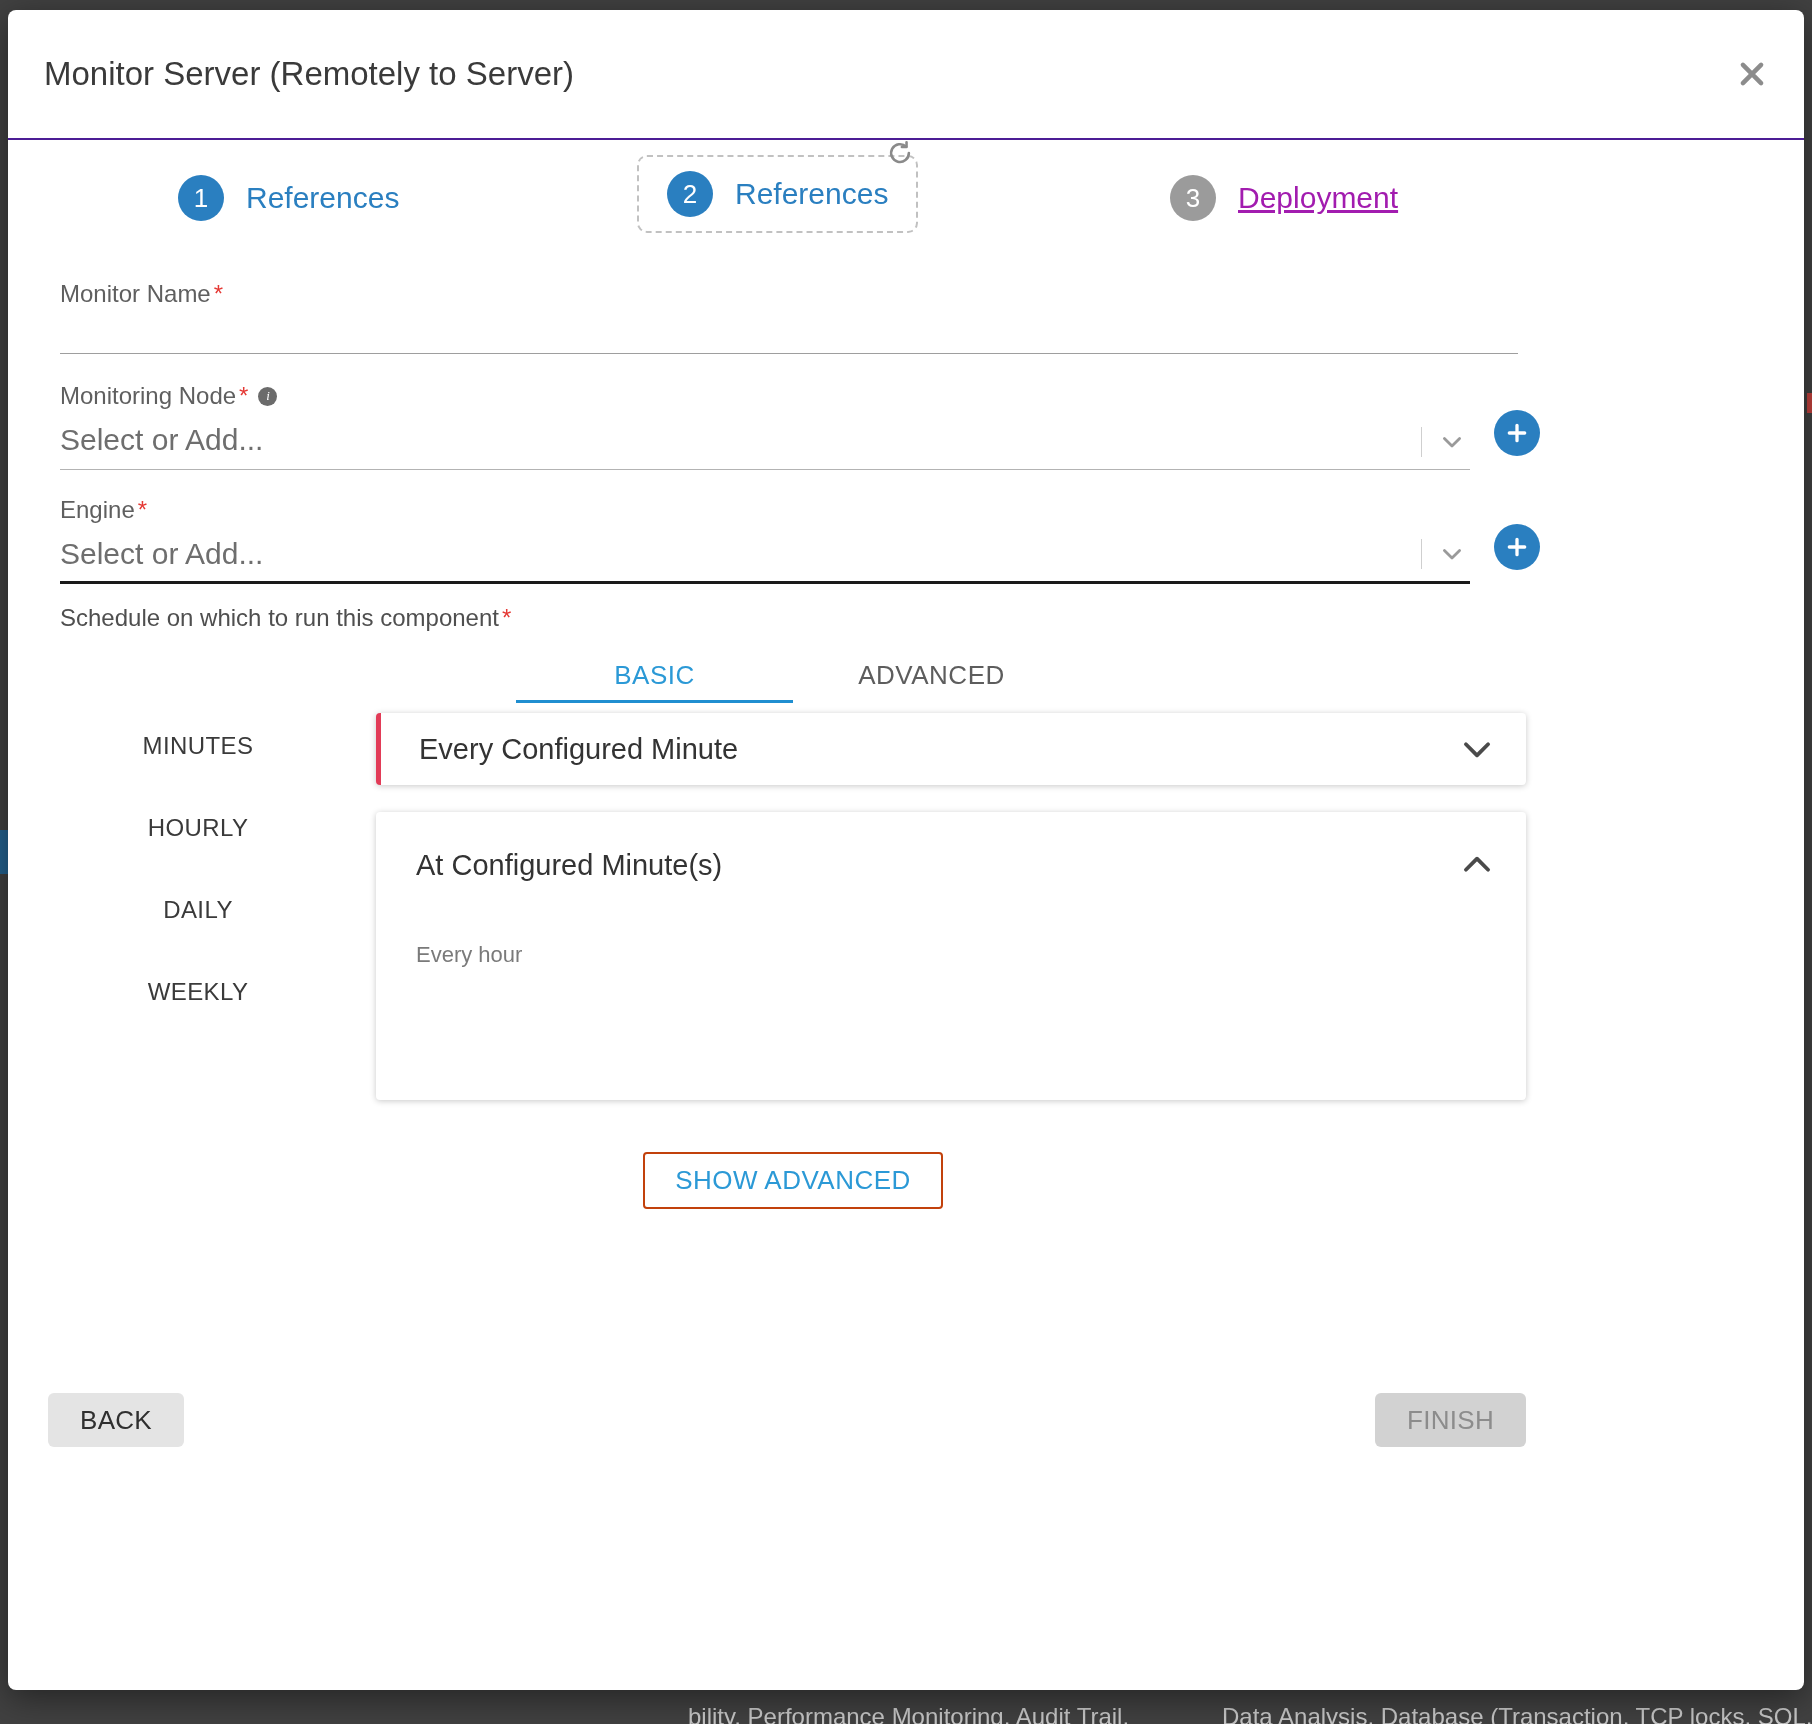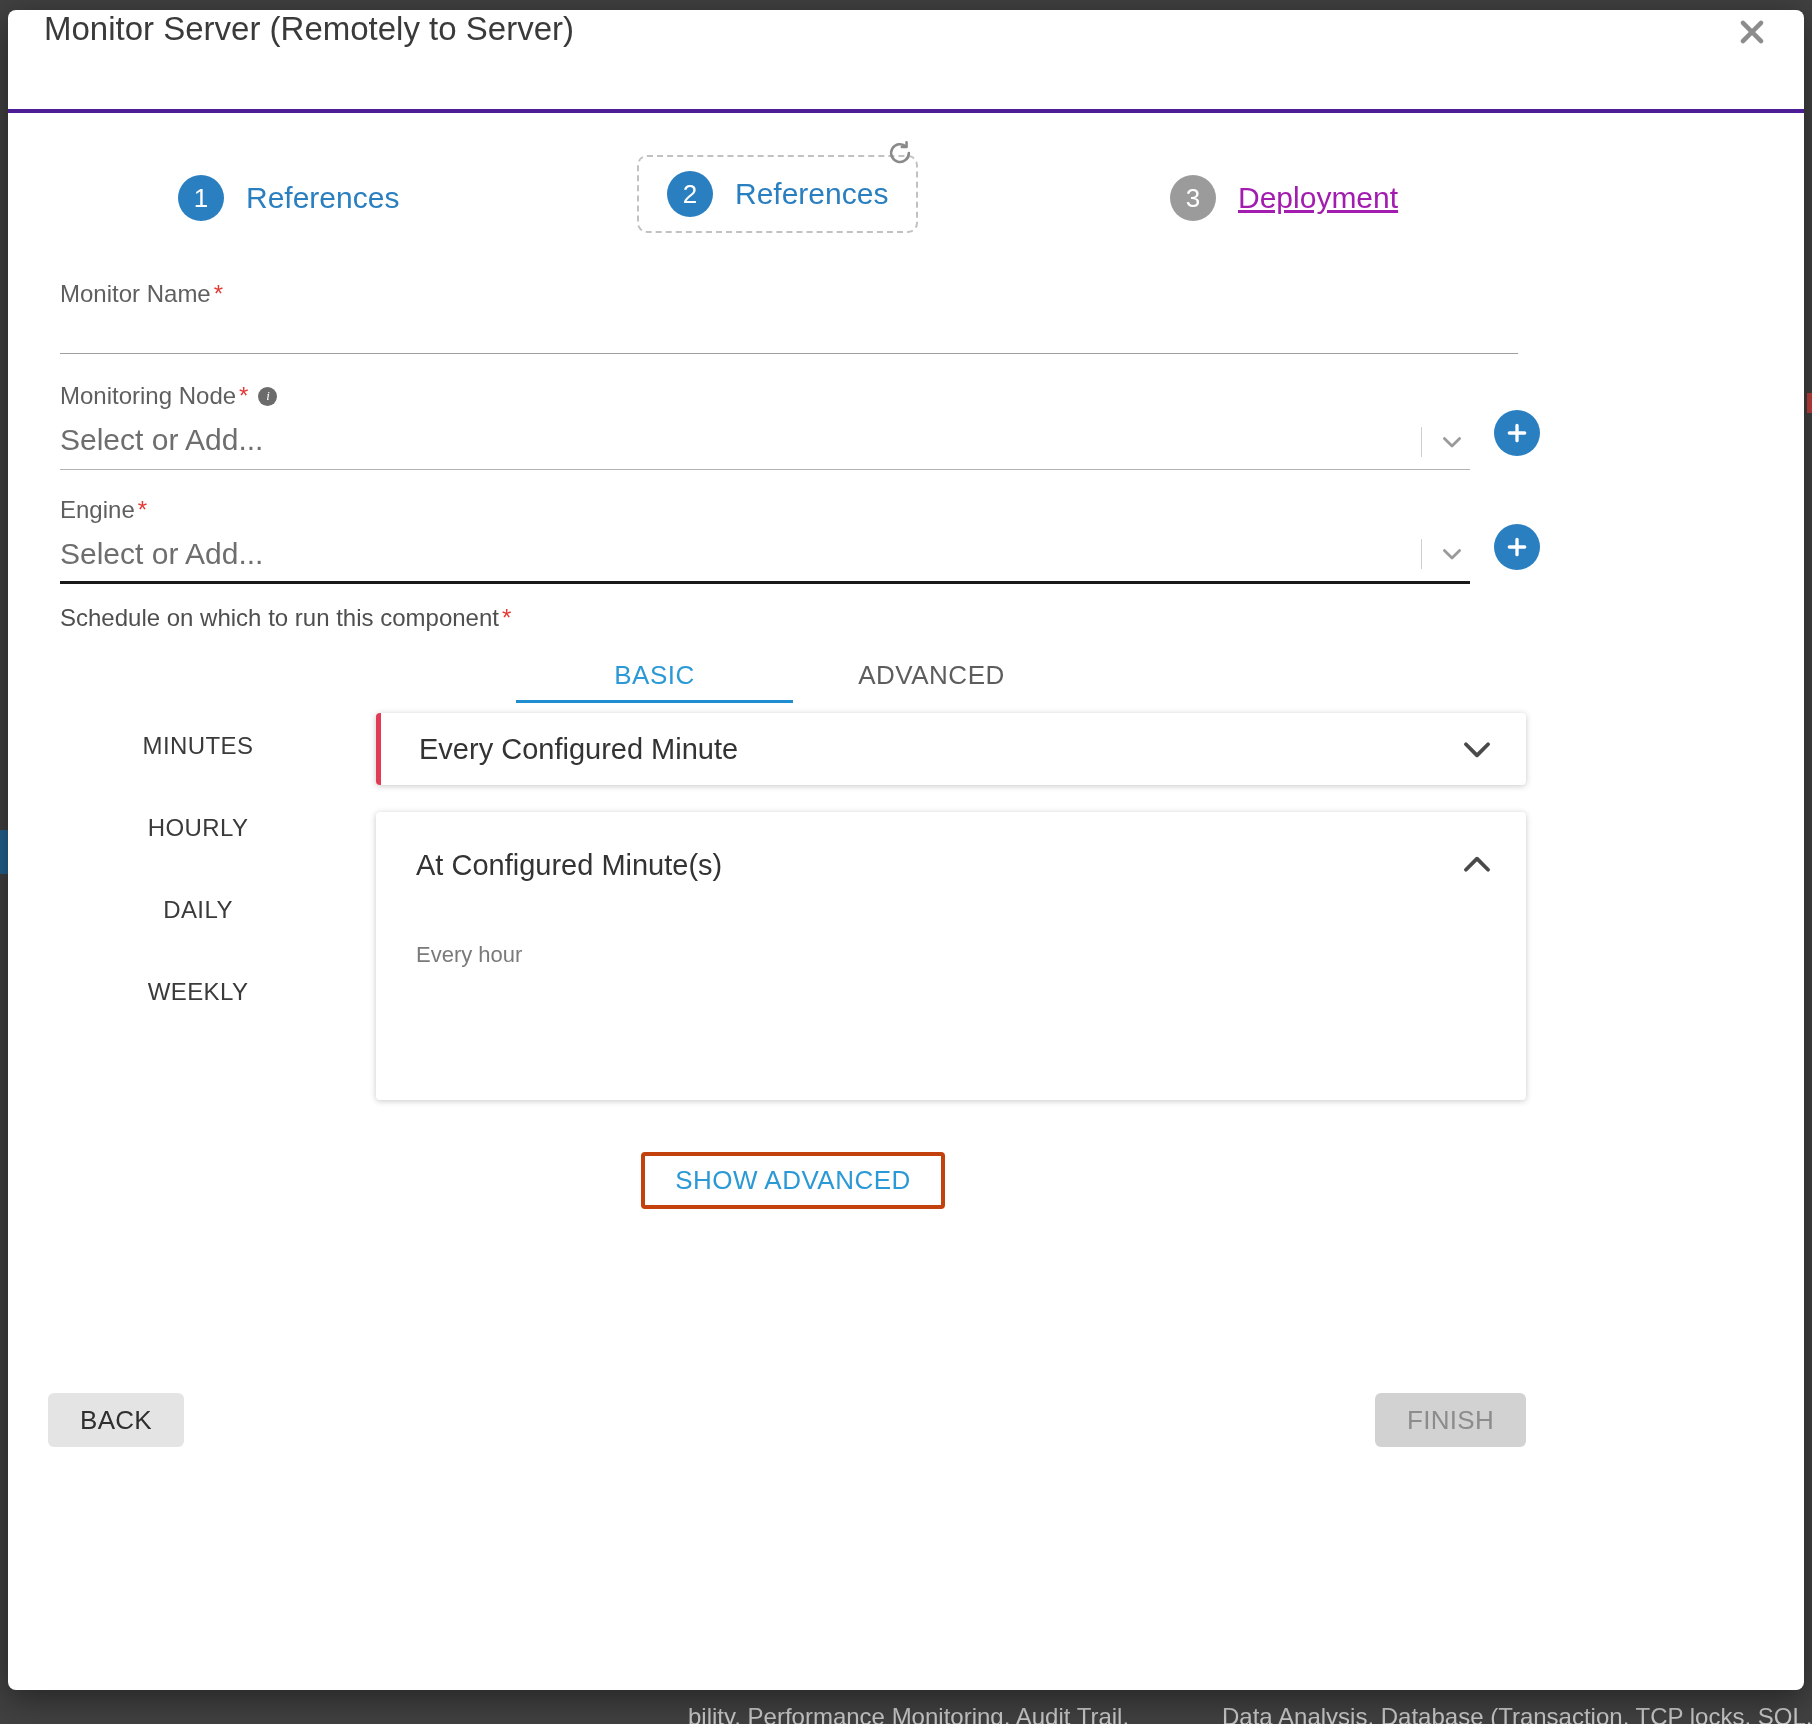--- a/index.html
+++ b/index.html
@@ -21,23 +21,23 @@
   .bg-frag-red { right:0; top:393px; width:5px; height:20px; background:#c2413d; }
 
   
   .modal {
     position:absolute; left:8px; top:10px; width:1796px; height:1680px;
     background:#ffffff; border-radius:8px;
     box-shadow:0 8px 34px rgba(0,0,0,0.45);
   }
 
   .modal-header {
-    position:absolute; top:0; left:0; right:0; height:103px;
-    border-bottom:4px solid #4c1d95;
-    display:flex; align-items:flex-start;
+    position:absolute; top:0; left:0; right:0; height:130px;
+    border-bottom:2px solid #4c1d95;
+    display:flex; align-items:center;
     padding:0 30px 0 36px;
   }
   .modal-title { font-size:33px; font-weight:400; color:#3a3a3a; }
   .close-btn {
     margin-left:auto; background:none; border:none; cursor:pointer;
     width:44px; height:44px; display:flex; align-items:center; justify-content:center;
   }
 
   
   .stepper { position:absolute; top:103px; left:0; right:0; height:145px; }
@@ -142,21 +142,21 @@
   .chip {
     display:inline-flex; align-items:center; gap:12px;
     background:#e2e2e2; border-radius:26px; padding:10px 22px;
     font-size:24px; color:#3c3c3c; cursor:pointer;
   }
   .chip-row .select-end { bottom:16px; }
   .hint { margin-top:28px; font-size:22px; color:#7a7a7a; }
 
   .show-adv-wrap { margin-top:26px; text-align:center; }
   .show-adv {
-    background:#fff; border:4px solid #c2410c; border-radius:4px;
+    background:#fff; border:2px solid #c2410c; border-radius:4px;
     color:#2b99d6; font-size:26px; letter-spacing:0.5px;
     padding:0 30px; height:57px; cursor:pointer; font-family:inherit;
   }
 
   
   .footer {
     position:absolute; top:1383px; left:40px; right:278px;
     display:flex; justify-content:space-between; align-items:center;
   }
   .btn {

